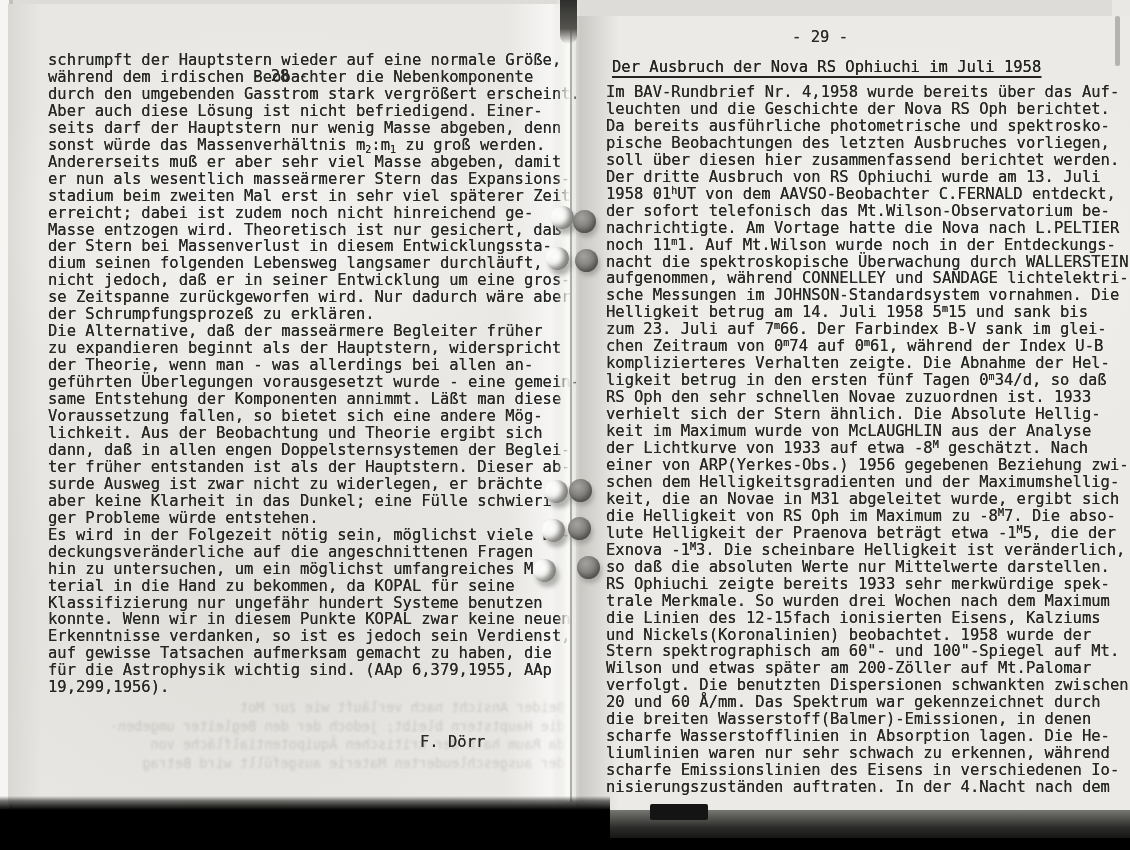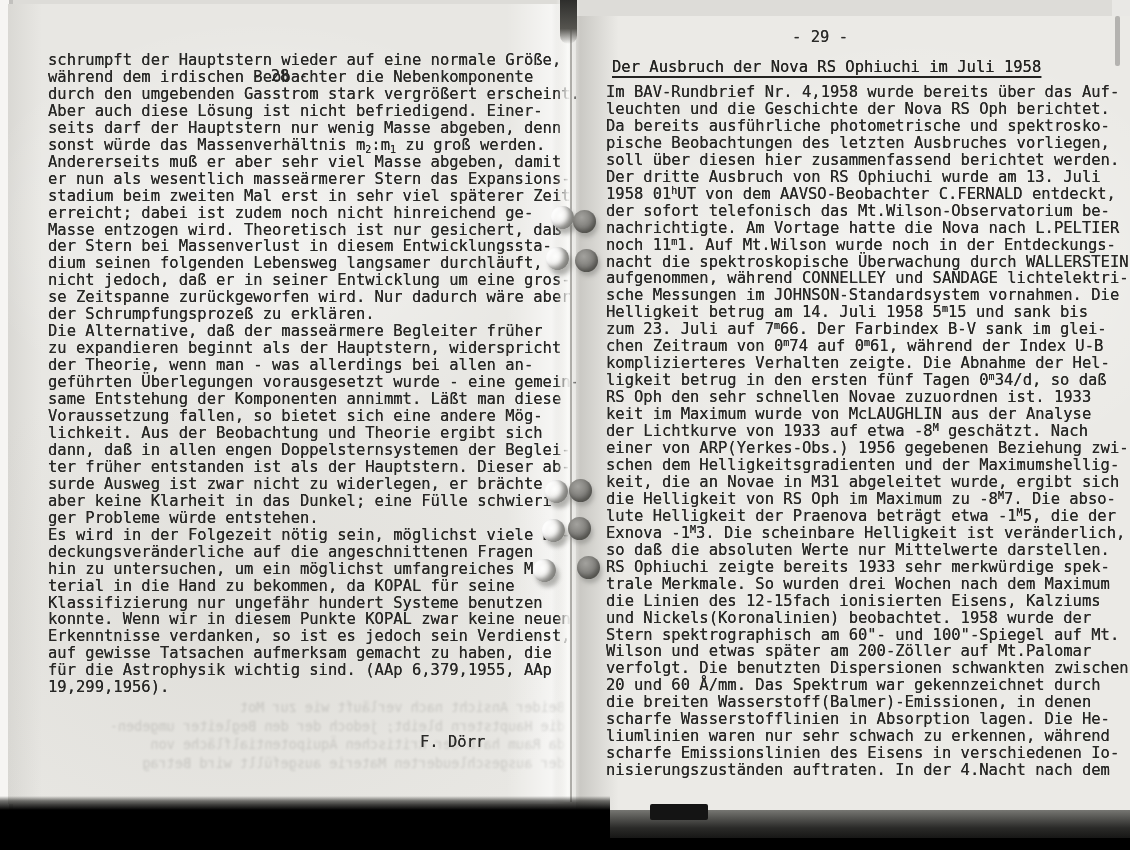--- a/index.html
+++ b/index.html
@@ -135,20 +135,21 @@
         <div class="tl">noch 11<sup>m</sup>1. Auf Mt.Wilson wurde noch in der Entdeckungs-</div>
         <div class="tl">nacht die spektroskopische Überwachung durch WALLERSTEIN</div>
         <div class="tl">aufgenommen, während CONNELLEY und SANDAGE lichtelektri-</div>
         <div class="tl">sche Messungen im JOHNSON-Standardsystem vornahmen. Die</div>
         <div class="tl">Helligkeit betrug am 14. Juli 1958 5<sup>m</sup>15 und sank bis</div>
         <div class="tl">zum 23. Juli auf 7<sup>m</sup>66. Der Farbindex B-V sank im glei-</div>
         <div class="tl">chen Zeitraum von 0<sup>m</sup>74 auf 0<sup>m</sup>61, während der Index U-B</div>
         <div class="tl">komplizierteres Verhalten zeigte. Die Abnahme der Hel-</div>
         <div class="tl">ligkeit betrug in den ersten fünf Tagen 0<sup>m</sup>34/d, so daß</div>
         <div class="tl">RS Oph den sehr schnellen Novae zuzuordnen ist. 1933</div>
+        <div class="tl">verhielt sich der Stern ähnlich. Die Absolute Hellig-</div>
         <div class="tl">keit im Maximum wurde von McLAUGHLIN aus der Analyse</div>
         <div class="tl">der Lichtkurve von 1933 auf etwa -8<sup>M</sup> geschätzt. Nach</div>
         <div class="tl">einer von ARP(Yerkes-Obs.) 1956 gegebenen Beziehung zwi-</div>
         <div class="tl">schen dem Helligkeitsgradienten und der Maximumshellig-</div>
         <div class="tl">keit, die an Novae in M31 abgeleitet wurde, ergibt sich</div>
         <div class="tl">die Helligkeit von RS Oph im Maximum zu -8<sup>M</sup>7. Die abso-</div>
         <div class="tl">lute Helligkeit der Praenova beträgt etwa -1<sup>M</sup>5, die der</div>
         <div class="tl">Exnova -1<sup>M</sup>3. Die scheinbare Helligkeit ist veränderlich,</div>
         <div class="tl">so daß die absoluten Werte nur Mittelwerte darstellen.</div>
         <div class="tl">RS Ophiuchi zeigte bereits 1933 sehr merkwürdige spek-</div>

